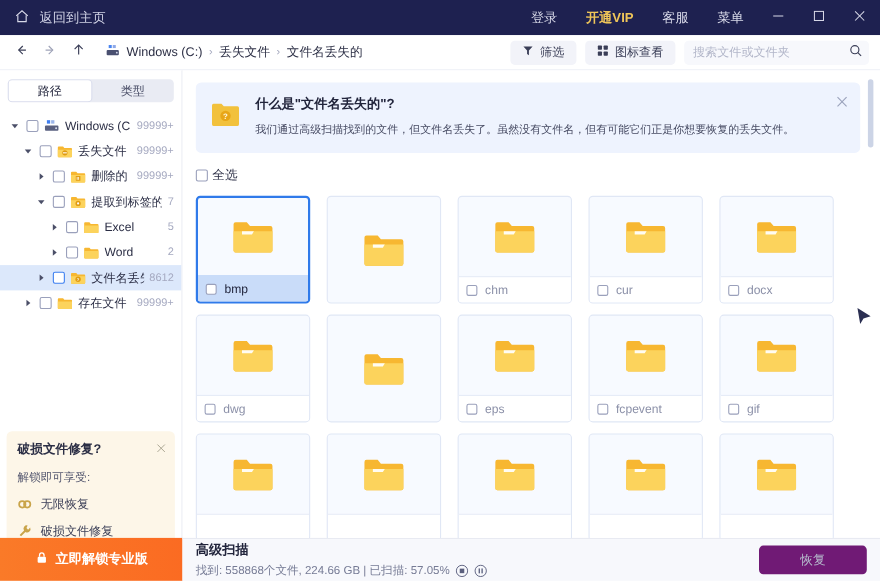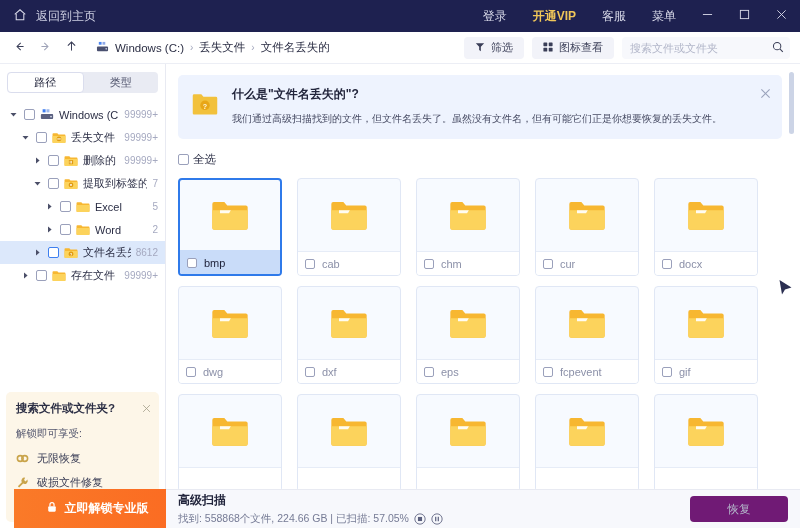--- a/index.html
+++ b/index.html
@@ -99,21 +99,21 @@
   }
   .promo-x { position: absolute; right: 8px; top: 7px; }
   .promo-x svg { width: 9px; height: 9px; }
   .promo-t { font-size: 11.5px; color: #2c2f45; font-weight: bold; }
   .promo-s { font-size: 10.5px; color: #53566e; margin-top: 11px; }
   .promo-list { margin-top: 10px; display: flex; flex-direction: column; gap: 9px; }
   .promo-item { display: flex; align-items: center; gap: 8px; font-size: 11px; color: #3d4058; }
   .promo-ic { width: 13px; height: 13px; flex-shrink: 0; }
 
   .unlock-btn {
-    position: absolute; left: 14px; bottom: 0; width: 166px; height: 39px;
+    position: absolute; left: 0; bottom: 0; width: 166px; height: 39px;
     background: linear-gradient(90deg,#fa7a28,#fb6b22);
     display: flex; align-items: center; justify-content: center; gap: 7px;
     color: #fff; font-size: 12px; font-weight: bold;
   }
   .unlock-btn svg { width: 12px; height: 12px; }
 
   
   .content { flex: 1; display: flex; flex-direction: column; background: #fff; position: relative; }
   .scrollarea { flex: 1; position: relative; overflow: hidden; padding: 0 0 0 0; }
 
@@ -420,21 +420,21 @@
         </div>
       </div>
 
     <div class="promo">
       <span class="promo-x">
         <svg viewBox="0 0 12 12" stroke="#a5a08c" stroke-width="1.1">
             <line x1="1.5" y1="1.5" x2="10.5" y2="10.5"></line>
             <line x1="10.5" y1="1.5" x2="1.5" y2="10.5"></line>
           </svg>
       </span>
-      <div class="promo-t">搜索文件或文件夹?</div>
+      <div class="promo-t">破损文件修复?</div>
       <div class="promo-s">解锁即可享受:</div>
       <div class="promo-list">
         <div class="promo-item">
           <span class="promo-ic">
             <svg viewBox="0 0 14 14">
                 <circle cx="4.6" cy="7" r="3.1" fill="none" stroke="#c9a44a" stroke-width="1.7"></circle>
                 <circle cx="9.4" cy="7" r="3.1" fill="none" stroke="#c9a44a" stroke-width="1.7"></circle>
               </svg>
           </span>
           <span>无限恢复</span>
@@ -513,24 +513,20 @@
             </div>
           </div>
           <div class="card">
             <div class="card-thumb">
               <svg viewBox="0 0 32 28" width="38" height="33">
                 <path d="M1 4.2A1.6 1.6 0 0 1 2.6 2.6h8.6l2.5 2.9h15.7A1.6 1.6 0 0 1 31 7.1v17.3A1.6 1.6 0 0 1 29.4 26H2.6A1.6 1.6 0 0 1 1 24.4z" fill="#f7b731"></path>
                 <path d="M1 9.6h30v14.8A1.6 1.6 0 0 1 29.4 26H2.6A1.6 1.6 0 0 1 1 24.4z" fill="#fcd35c"></path>
                 <path d="M7.5 9.6h9.2l-1.5 2.4H7.5z" fill="#ffffff" opacity="0.92"></path>
               </svg>
             </div>
-            <div class="card-foot">
-              <span class="cbx-s"></span>
-              <span>cab</span>
-            </div>
           </div>
           <div class="card">
             <div class="card-thumb">
               <svg viewBox="0 0 32 28" width="38" height="33">
                 <path d="M1 4.2A1.6 1.6 0 0 1 2.6 2.6h8.6l2.5 2.9h15.7A1.6 1.6 0 0 1 31 7.1v17.3A1.6 1.6 0 0 1 29.4 26H2.6A1.6 1.6 0 0 1 1 24.4z" fill="#f7b731"></path>
                 <path d="M1 9.6h30v14.8A1.6 1.6 0 0 1 29.4 26H2.6A1.6 1.6 0 0 1 1 24.4z" fill="#fcd35c"></path>
                 <path d="M7.5 9.6h9.2l-1.5 2.4H7.5z" fill="#ffffff" opacity="0.92"></path>
               </svg>
             </div>
             <div class="card-foot">
@@ -577,24 +573,20 @@
               <span>dwg</span>
             </div>
           </div>
           <div class="card">
             <div class="card-thumb">
               <svg viewBox="0 0 32 28" width="38" height="33">
                 <path d="M1 4.2A1.6 1.6 0 0 1 2.6 2.6h8.6l2.5 2.9h15.7A1.6 1.6 0 0 1 31 7.1v17.3A1.6 1.6 0 0 1 29.4 26H2.6A1.6 1.6 0 0 1 1 24.4z" fill="#f7b731"></path>
                 <path d="M1 9.6h30v14.8A1.6 1.6 0 0 1 29.4 26H2.6A1.6 1.6 0 0 1 1 24.4z" fill="#fcd35c"></path>
                 <path d="M7.5 9.6h9.2l-1.5 2.4H7.5z" fill="#ffffff" opacity="0.92"></path>
               </svg>
-            </div>
-            <div class="card-foot">
-              <span class="cbx-s"></span>
-              <span>dxf</span>
             </div>
           </div>
           <div class="card">
             <div class="card-thumb">
               <svg viewBox="0 0 32 28" width="38" height="33">
                 <path d="M1 4.2A1.6 1.6 0 0 1 2.6 2.6h8.6l2.5 2.9h15.7A1.6 1.6 0 0 1 31 7.1v17.3A1.6 1.6 0 0 1 29.4 26H2.6A1.6 1.6 0 0 1 1 24.4z" fill="#f7b731"></path>
                 <path d="M1 9.6h30v14.8A1.6 1.6 0 0 1 29.4 26H2.6A1.6 1.6 0 0 1 1 24.4z" fill="#fcd35c"></path>
                 <path d="M7.5 9.6h9.2l-1.5 2.4H7.5z" fill="#ffffff" opacity="0.92"></path>
               </svg>
             </div>

